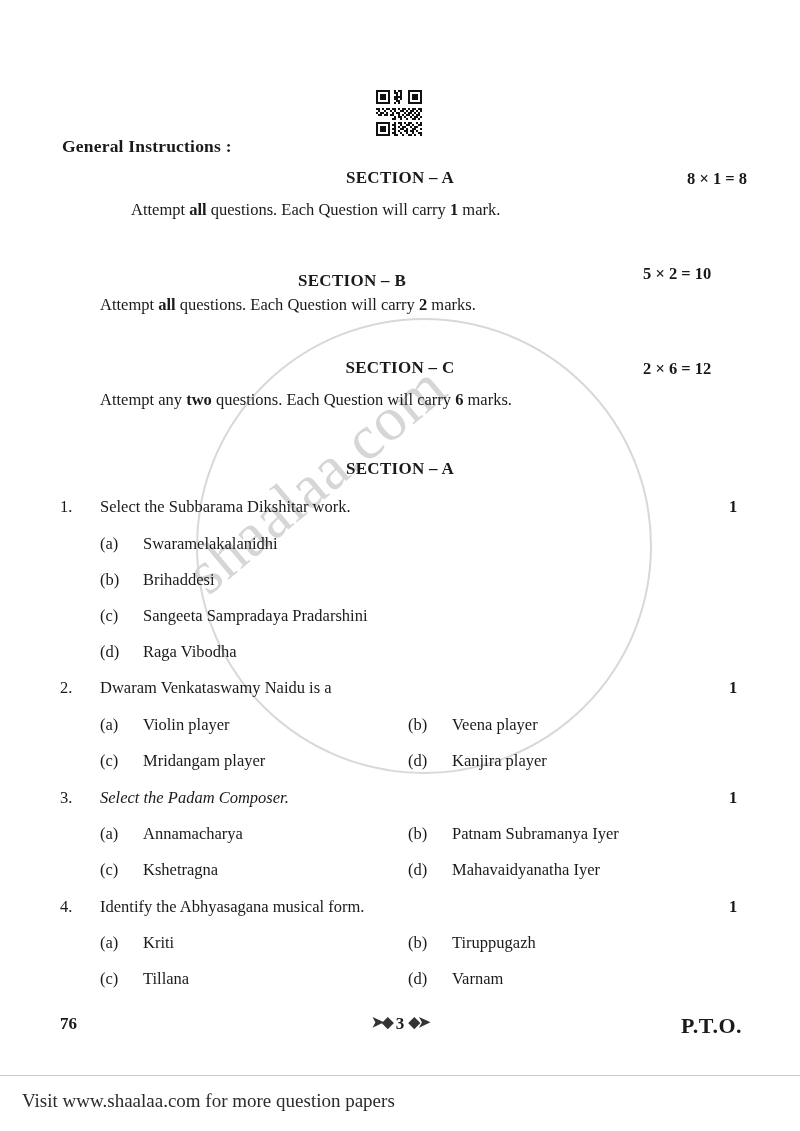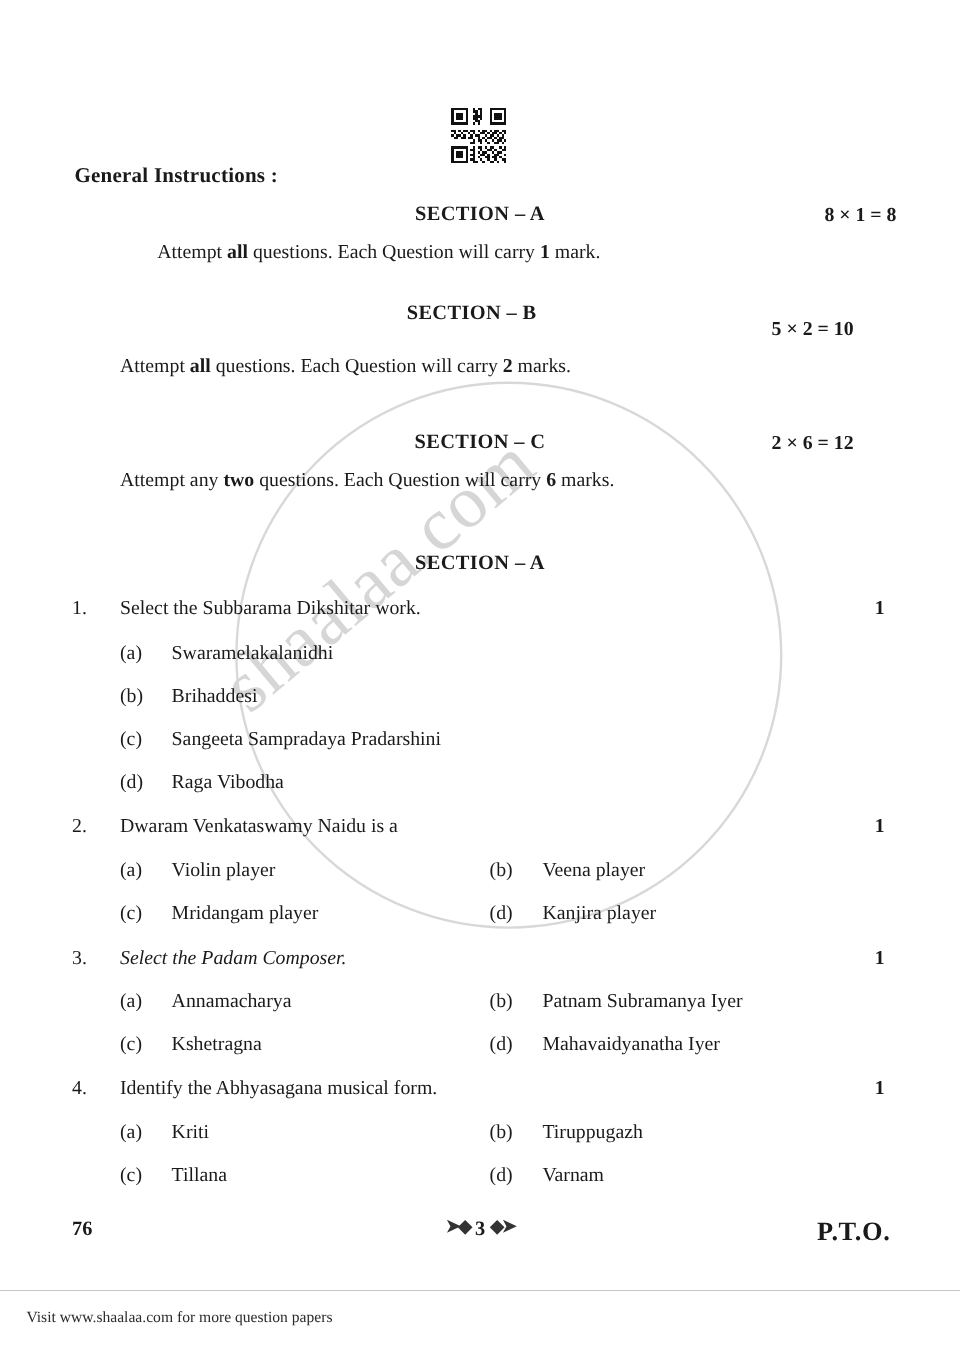--- a/index.html
+++ b/index.html
@@ -166,21 +166,21 @@
     left: 0;
     top: 1076px;
     width: 800px;
     height: 55px;
     background: #ffffff;
   }
   .visit-text {
     position: absolute;
     left: 22px;
     top: 1090px;
-    font-size: 13px;
+    font-size: 19px;
     color: #2b2b2b;
     font-family: "Liberation Serif", serif;
   }
 </style>
 </head>
 <body>
 
 <div class="page">
   <div class="sheet">
 
@@ -314,21 +314,21 @@
     <div class="watermark-text">shaalaa.com</div>
 
     <div class="content">
 
       <div class="gi">General Instructions :</div>
 
       <div class="section-head" style="left:0; right:0; top:168px; width:800px;">SECTION – A</div>
       <div class="marks" style="left:650px; top:169px;margin-left:37px;">8 × 1 = 8</div>
       <div class="attempt" style="left:115px; top:200px;margin-left:16px;"><span>Attempt </span><b>all</b><span> questions. Each Question will carry </span><b>1</b><span> mark.</span></div>
 
-      <div class="section-head" style="left:0; right:0; top:251px; width:704px;margin-left:41px;">SECTION – B</div>
+      <div class="section-head" style="left:0; right:0; top:271px; width:704px;">SECTION – B</div>
       <div class="marks" style="left:643px; top:264px;">5 × 2 = 10</div>
       <div class="attempt" style="left:100px; top:295px;"><span>Attempt </span><b>all</b><span> questions. Each Question will carry </span><b>2</b><span> marks.</span></div>
 
       <div class="section-head" style="left:0; right:0; top:358px; width:800px;">SECTION – C</div>
       <div class="marks" style="left:643px; top:359px;">2 × 6 = 12</div>
       <div class="attempt" style="left:100px; top:390px;"><span>Attempt any </span><b>two</b><span> questions. Each Question will carry </span><b>6</b><span> marks.</span></div>
 
       <div class="section-head" style="left:0; right:0; top:459px; width:800px;">SECTION – A</div>
 
       <div class="qnum" style="left:60px; top:497px;">1.</div>

